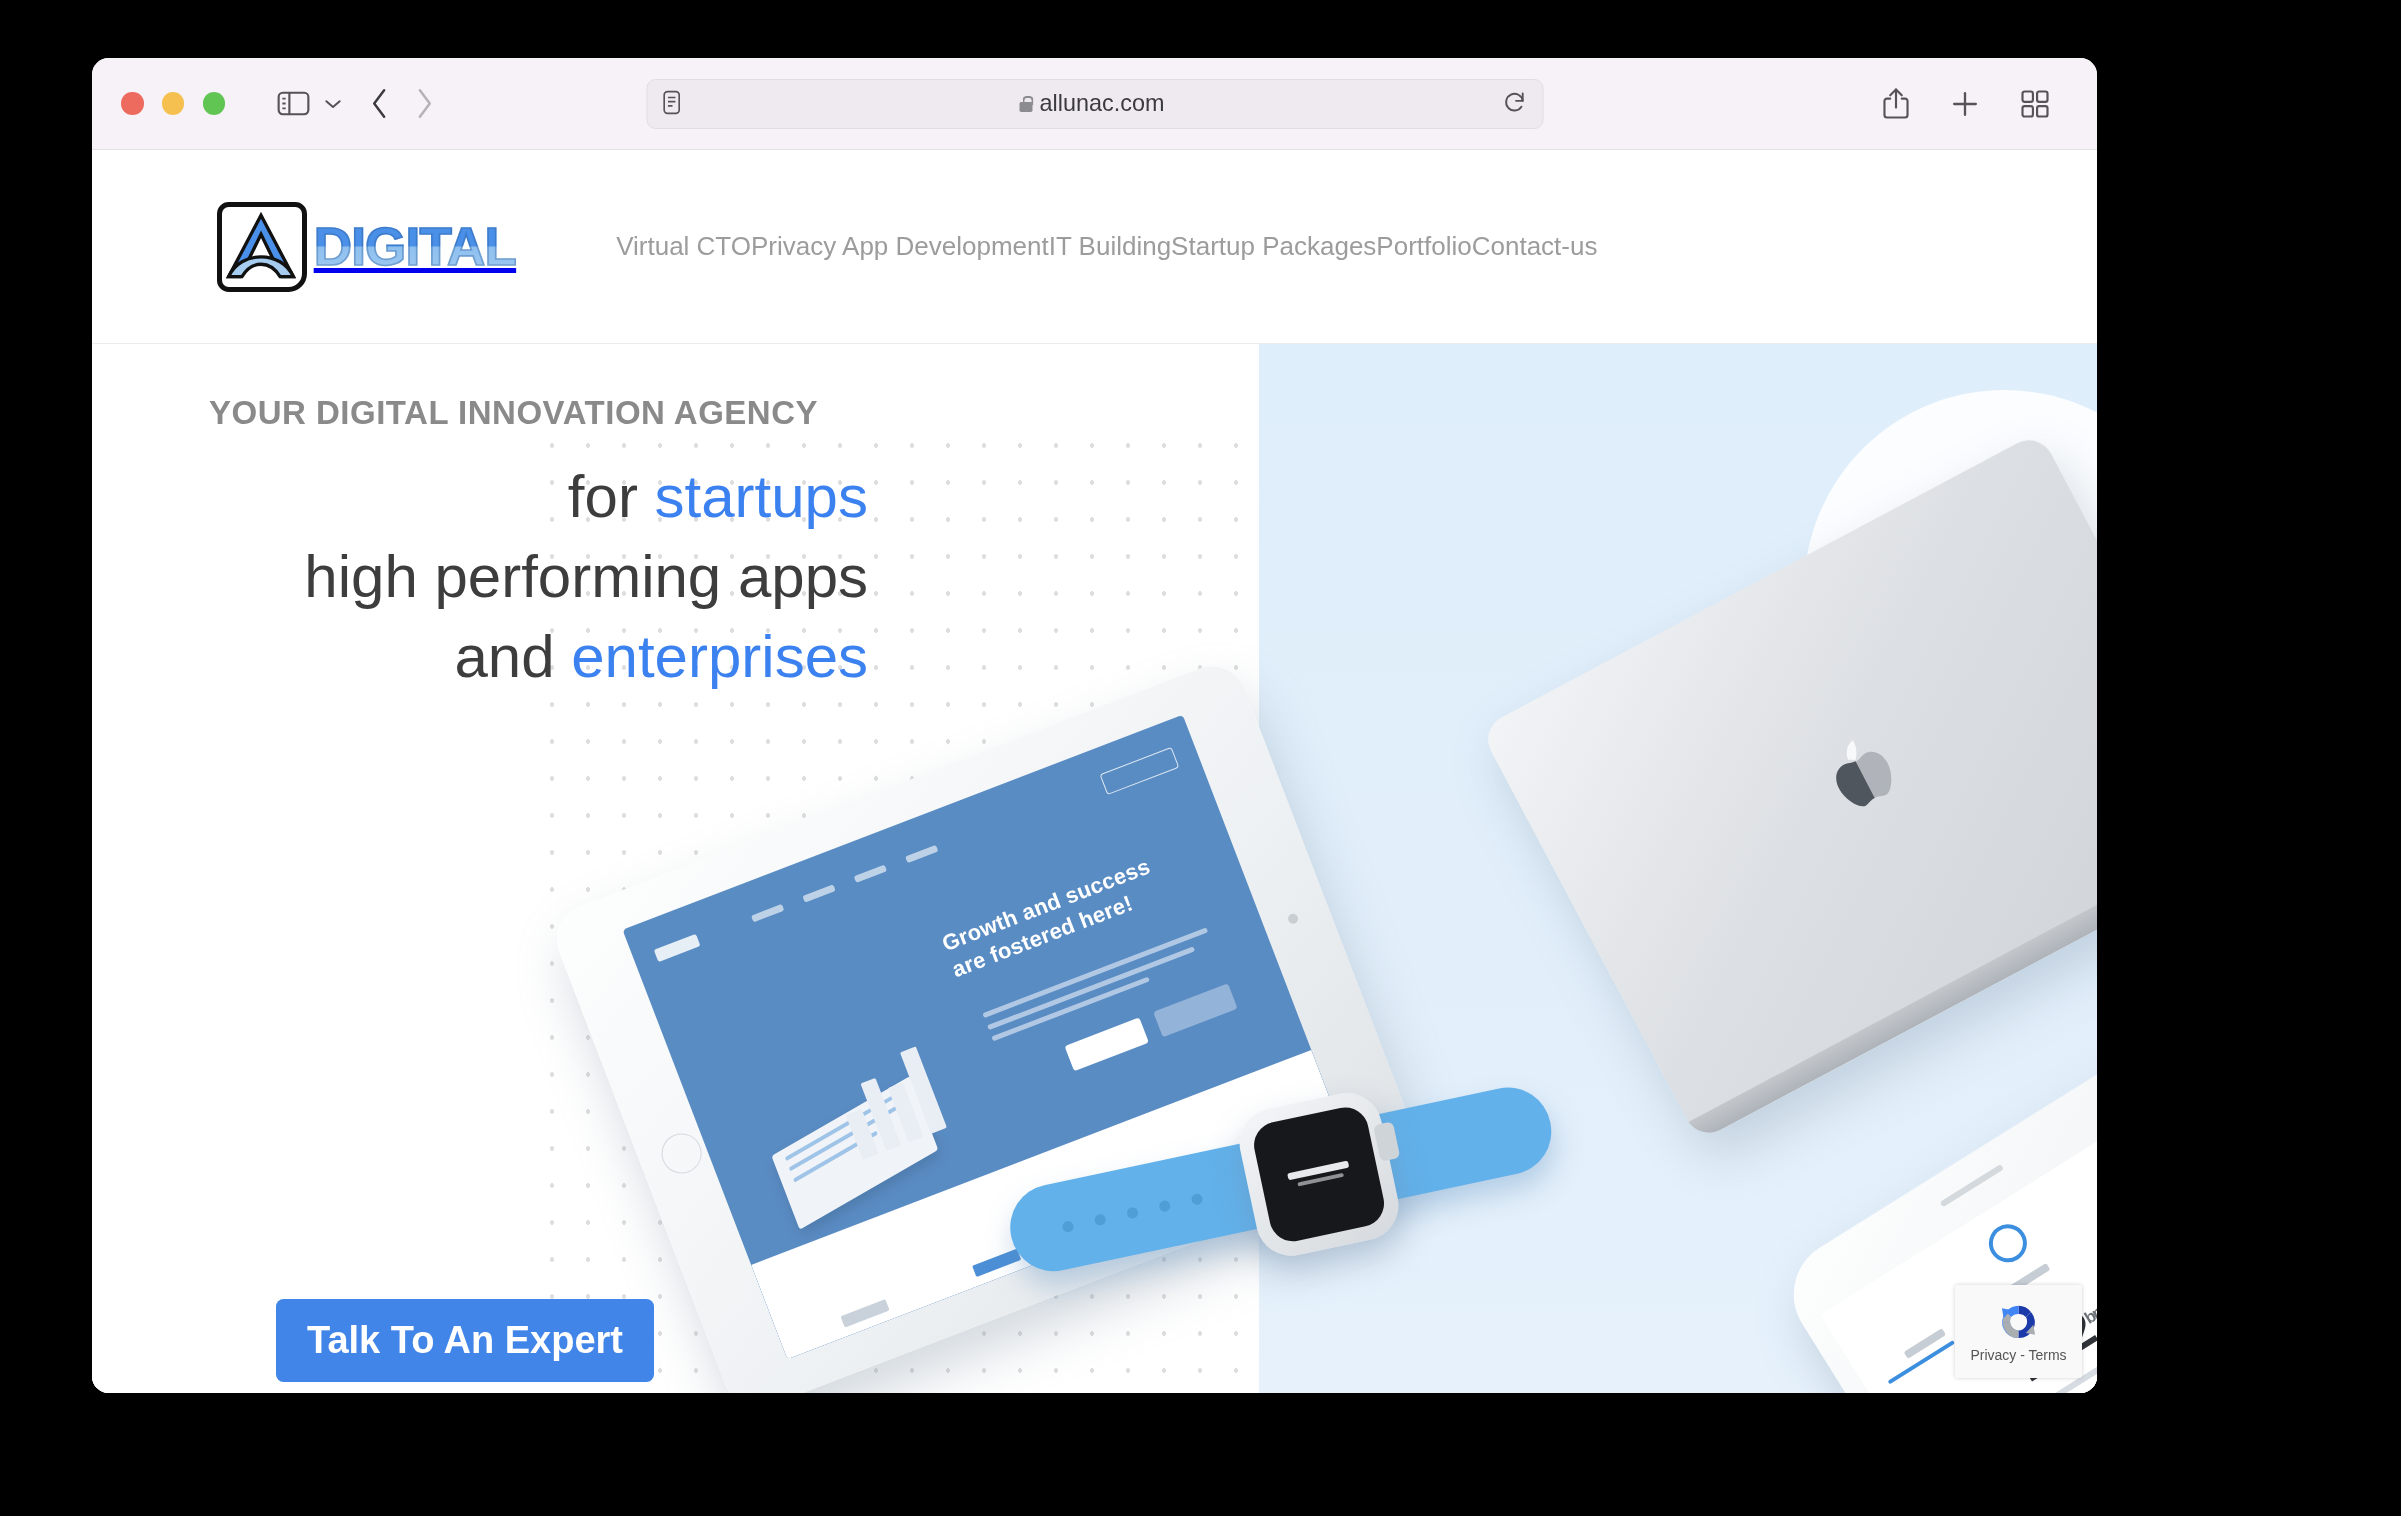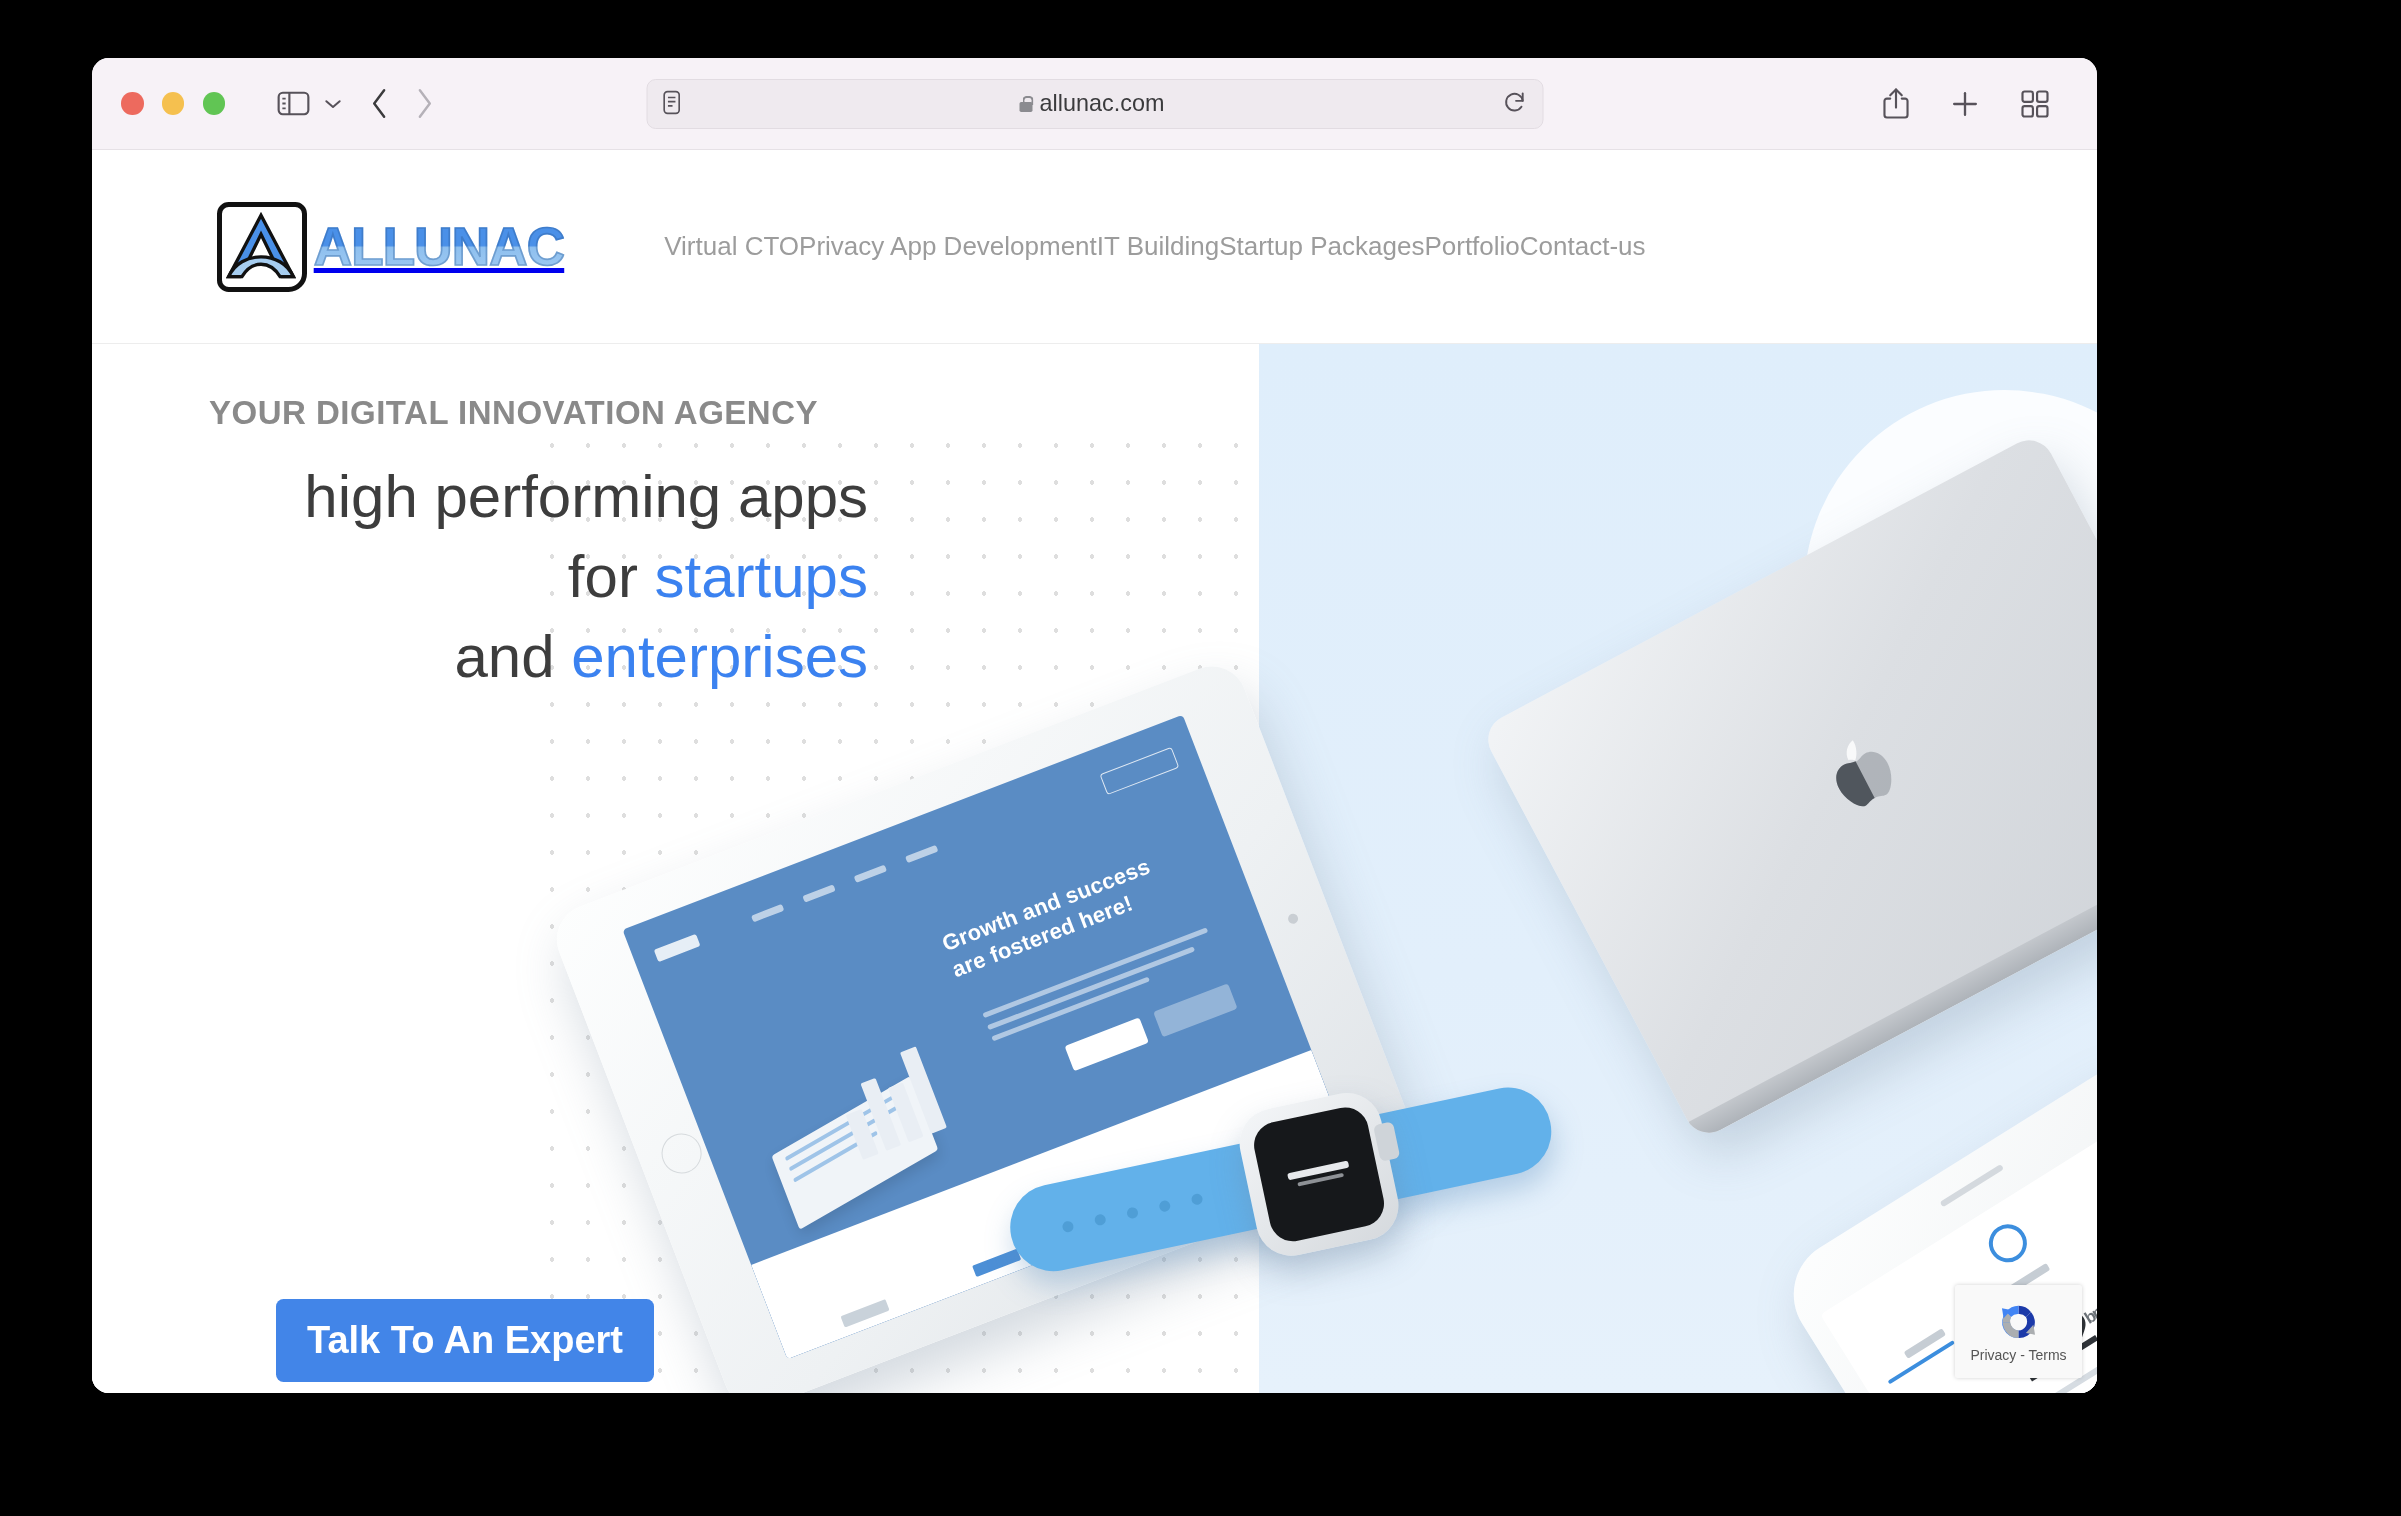--- a/index.html
+++ b/index.html
@@ -332,21 +332,21 @@
   <div id="page">
 
     <div id="site-header">
       <a id="logo-link" href="#">
         <span id="logo-mark">
           <svg width="78" height="78" viewBox="0 0 94 94">
             <path d="M47 10 L86 84 H72 L47 33 L22 84 H8 Z" fill="#4a90e8" stroke="#111" stroke-width="4"></path>
             <path d="M8 84 C22 52 72 52 86 84 L70 84 C58 64 36 64 24 84 Z" fill="#a6cdf0" stroke="#111" stroke-width="4"></path>
           </svg>
         </span>
-        <span id="logo-wordmark">ALLUNAC</span>
+        <span id="logo-wordmark">DIGITAL</span>
       </a>
 
       <nav id="main-nav">
         <a href="#">Virtual CTO</a>
         <a href="#">Privacy App Development</a>
         <a href="#">IT Building</a>
         <a href="#">Startup Packages</a>
         <a href="#">Portfolio</a>
         <a href="#">Contact-us</a>
       </nav>
@@ -459,24 +459,24 @@
 
             </div>
 
           </div>
         </div>
       </div>
 
       <div id="hero-copy">
         <div id="eyebrow">YOUR DIGITAL INNOVATION AGENCY</div>
         <div id="headline">
-          <div>high performing apps</div>
           <div>
             <span>for </span><span class="accent">startups</span>
           </div>
+          <div>high performing apps</div>
           <div>
             <span>and </span><span class="accent">enterprises</span>
           </div>
         </div>
       </div>
 
       <button id="cta-button">Talk To An Expert</button>
 
       <div id="recaptcha-badge">
         <svg width="43" height="43" viewBox="0 0 52 52">

